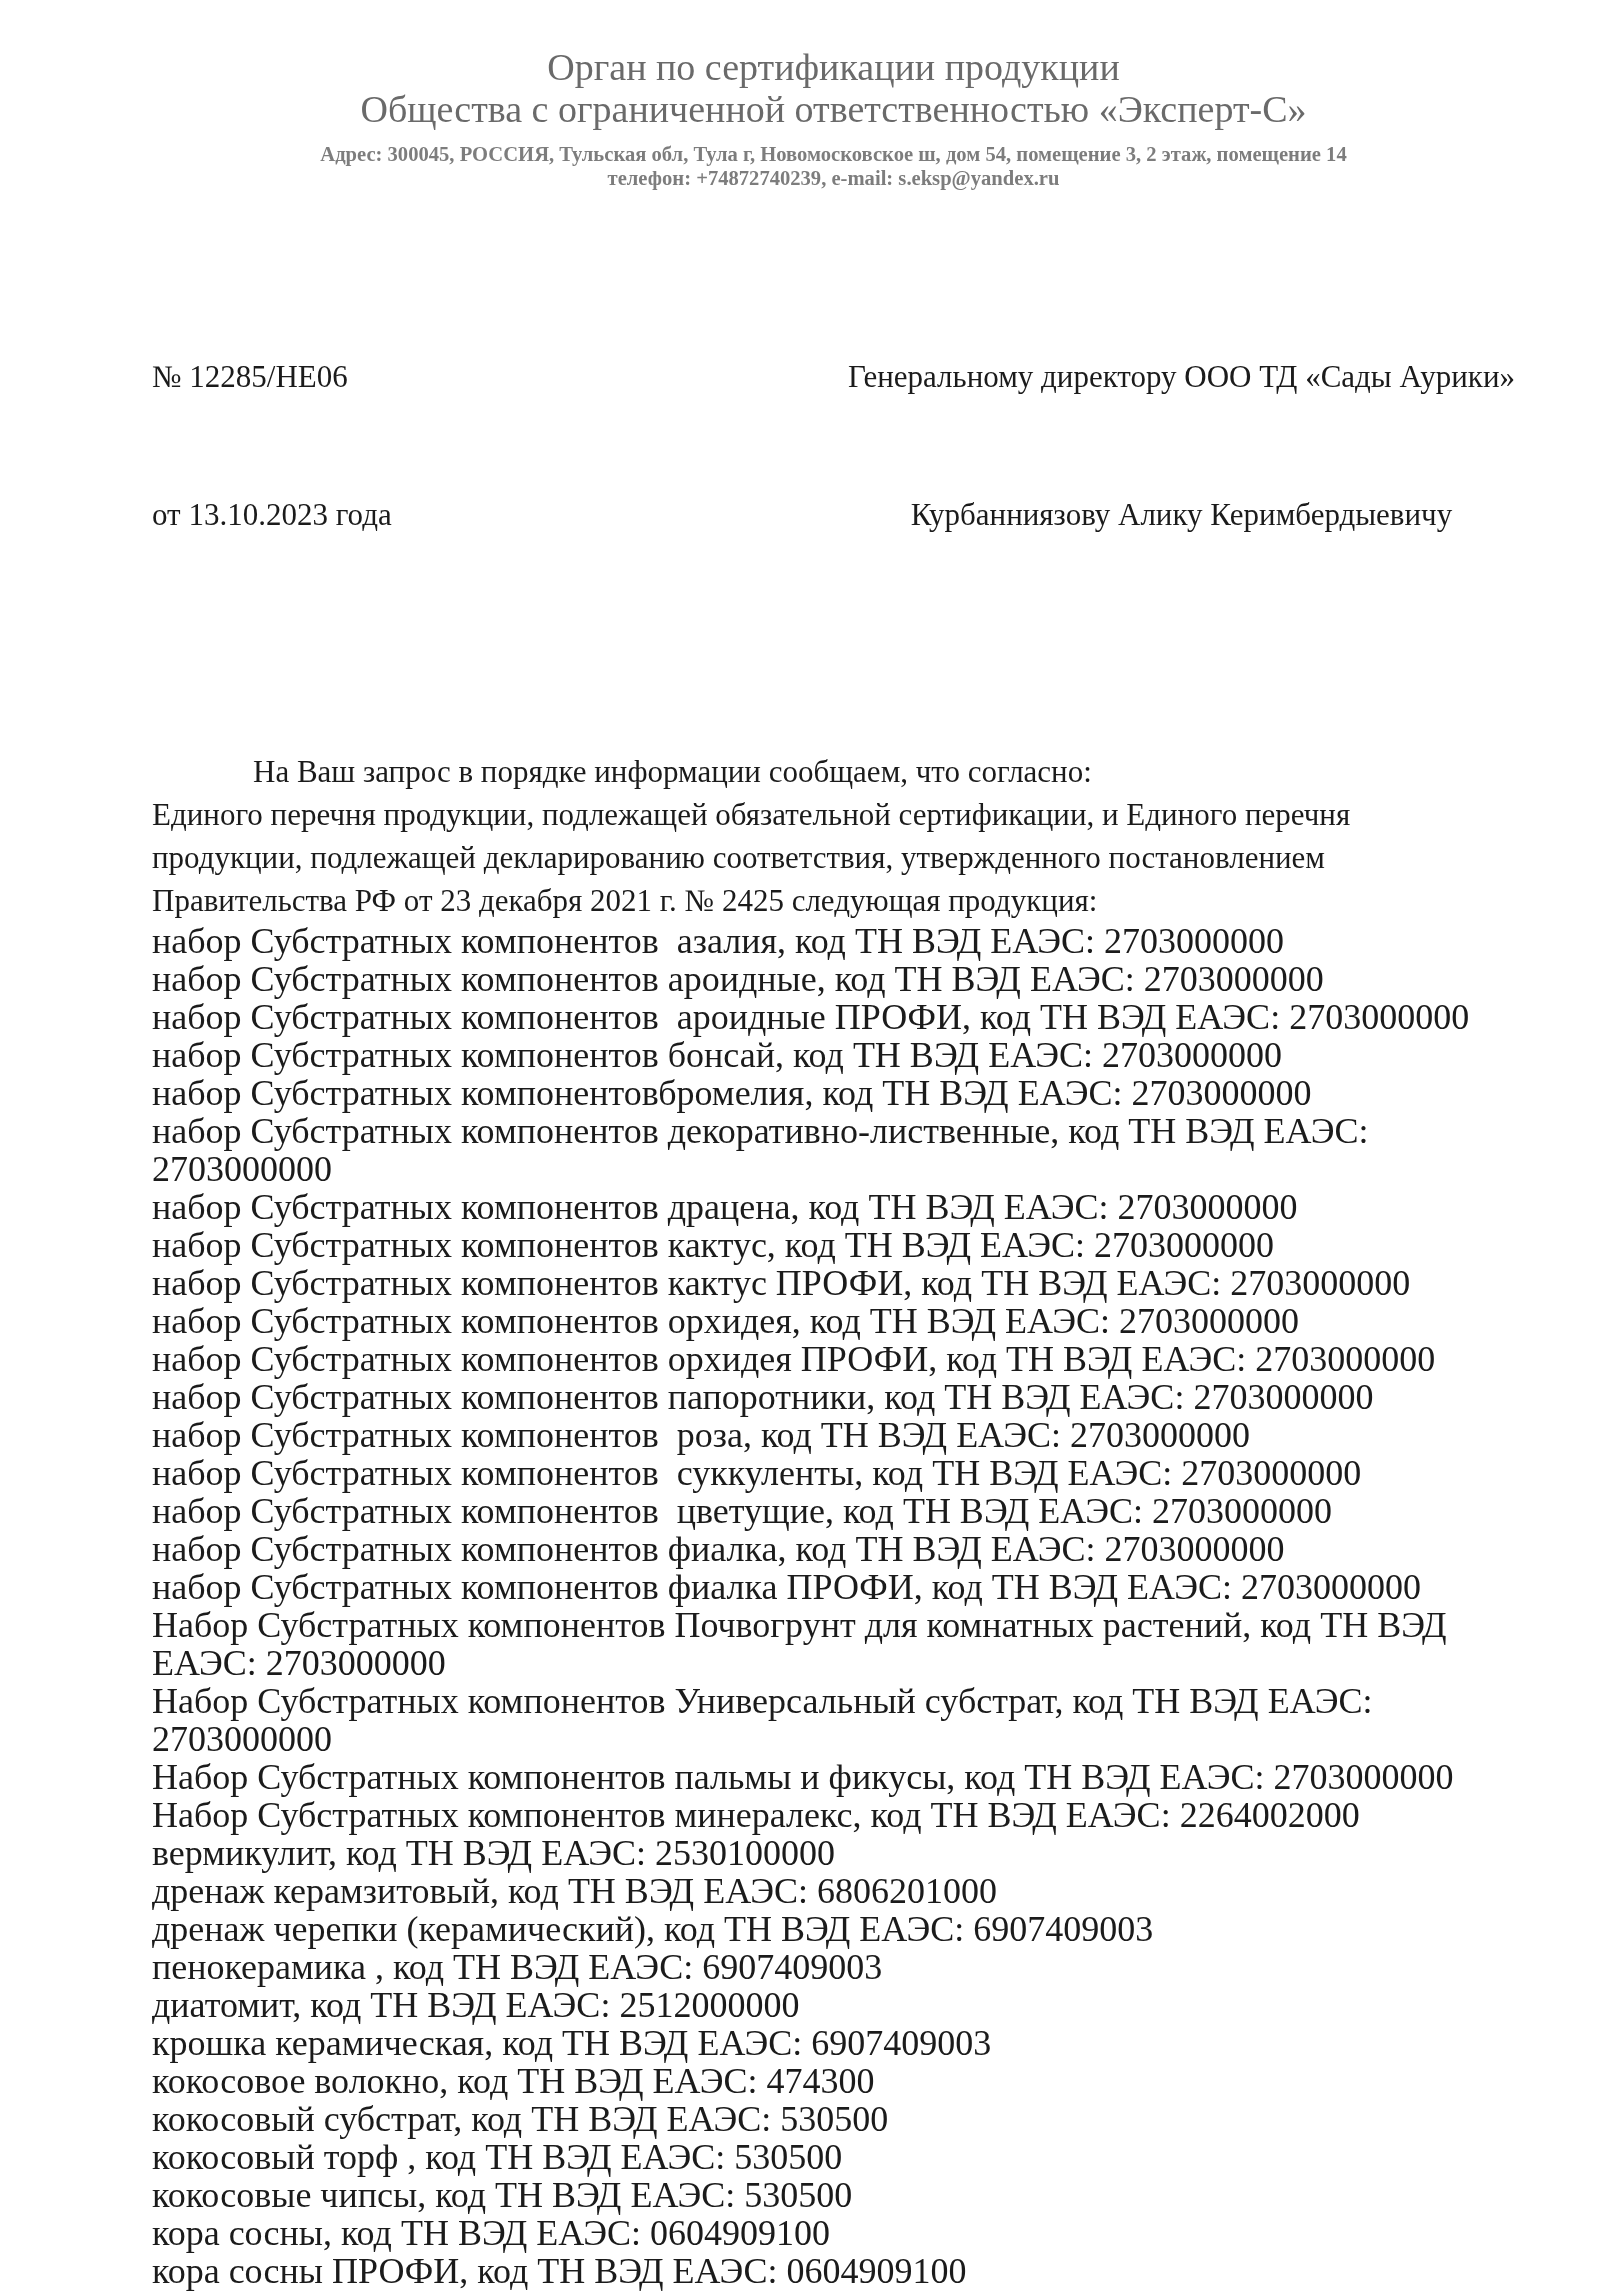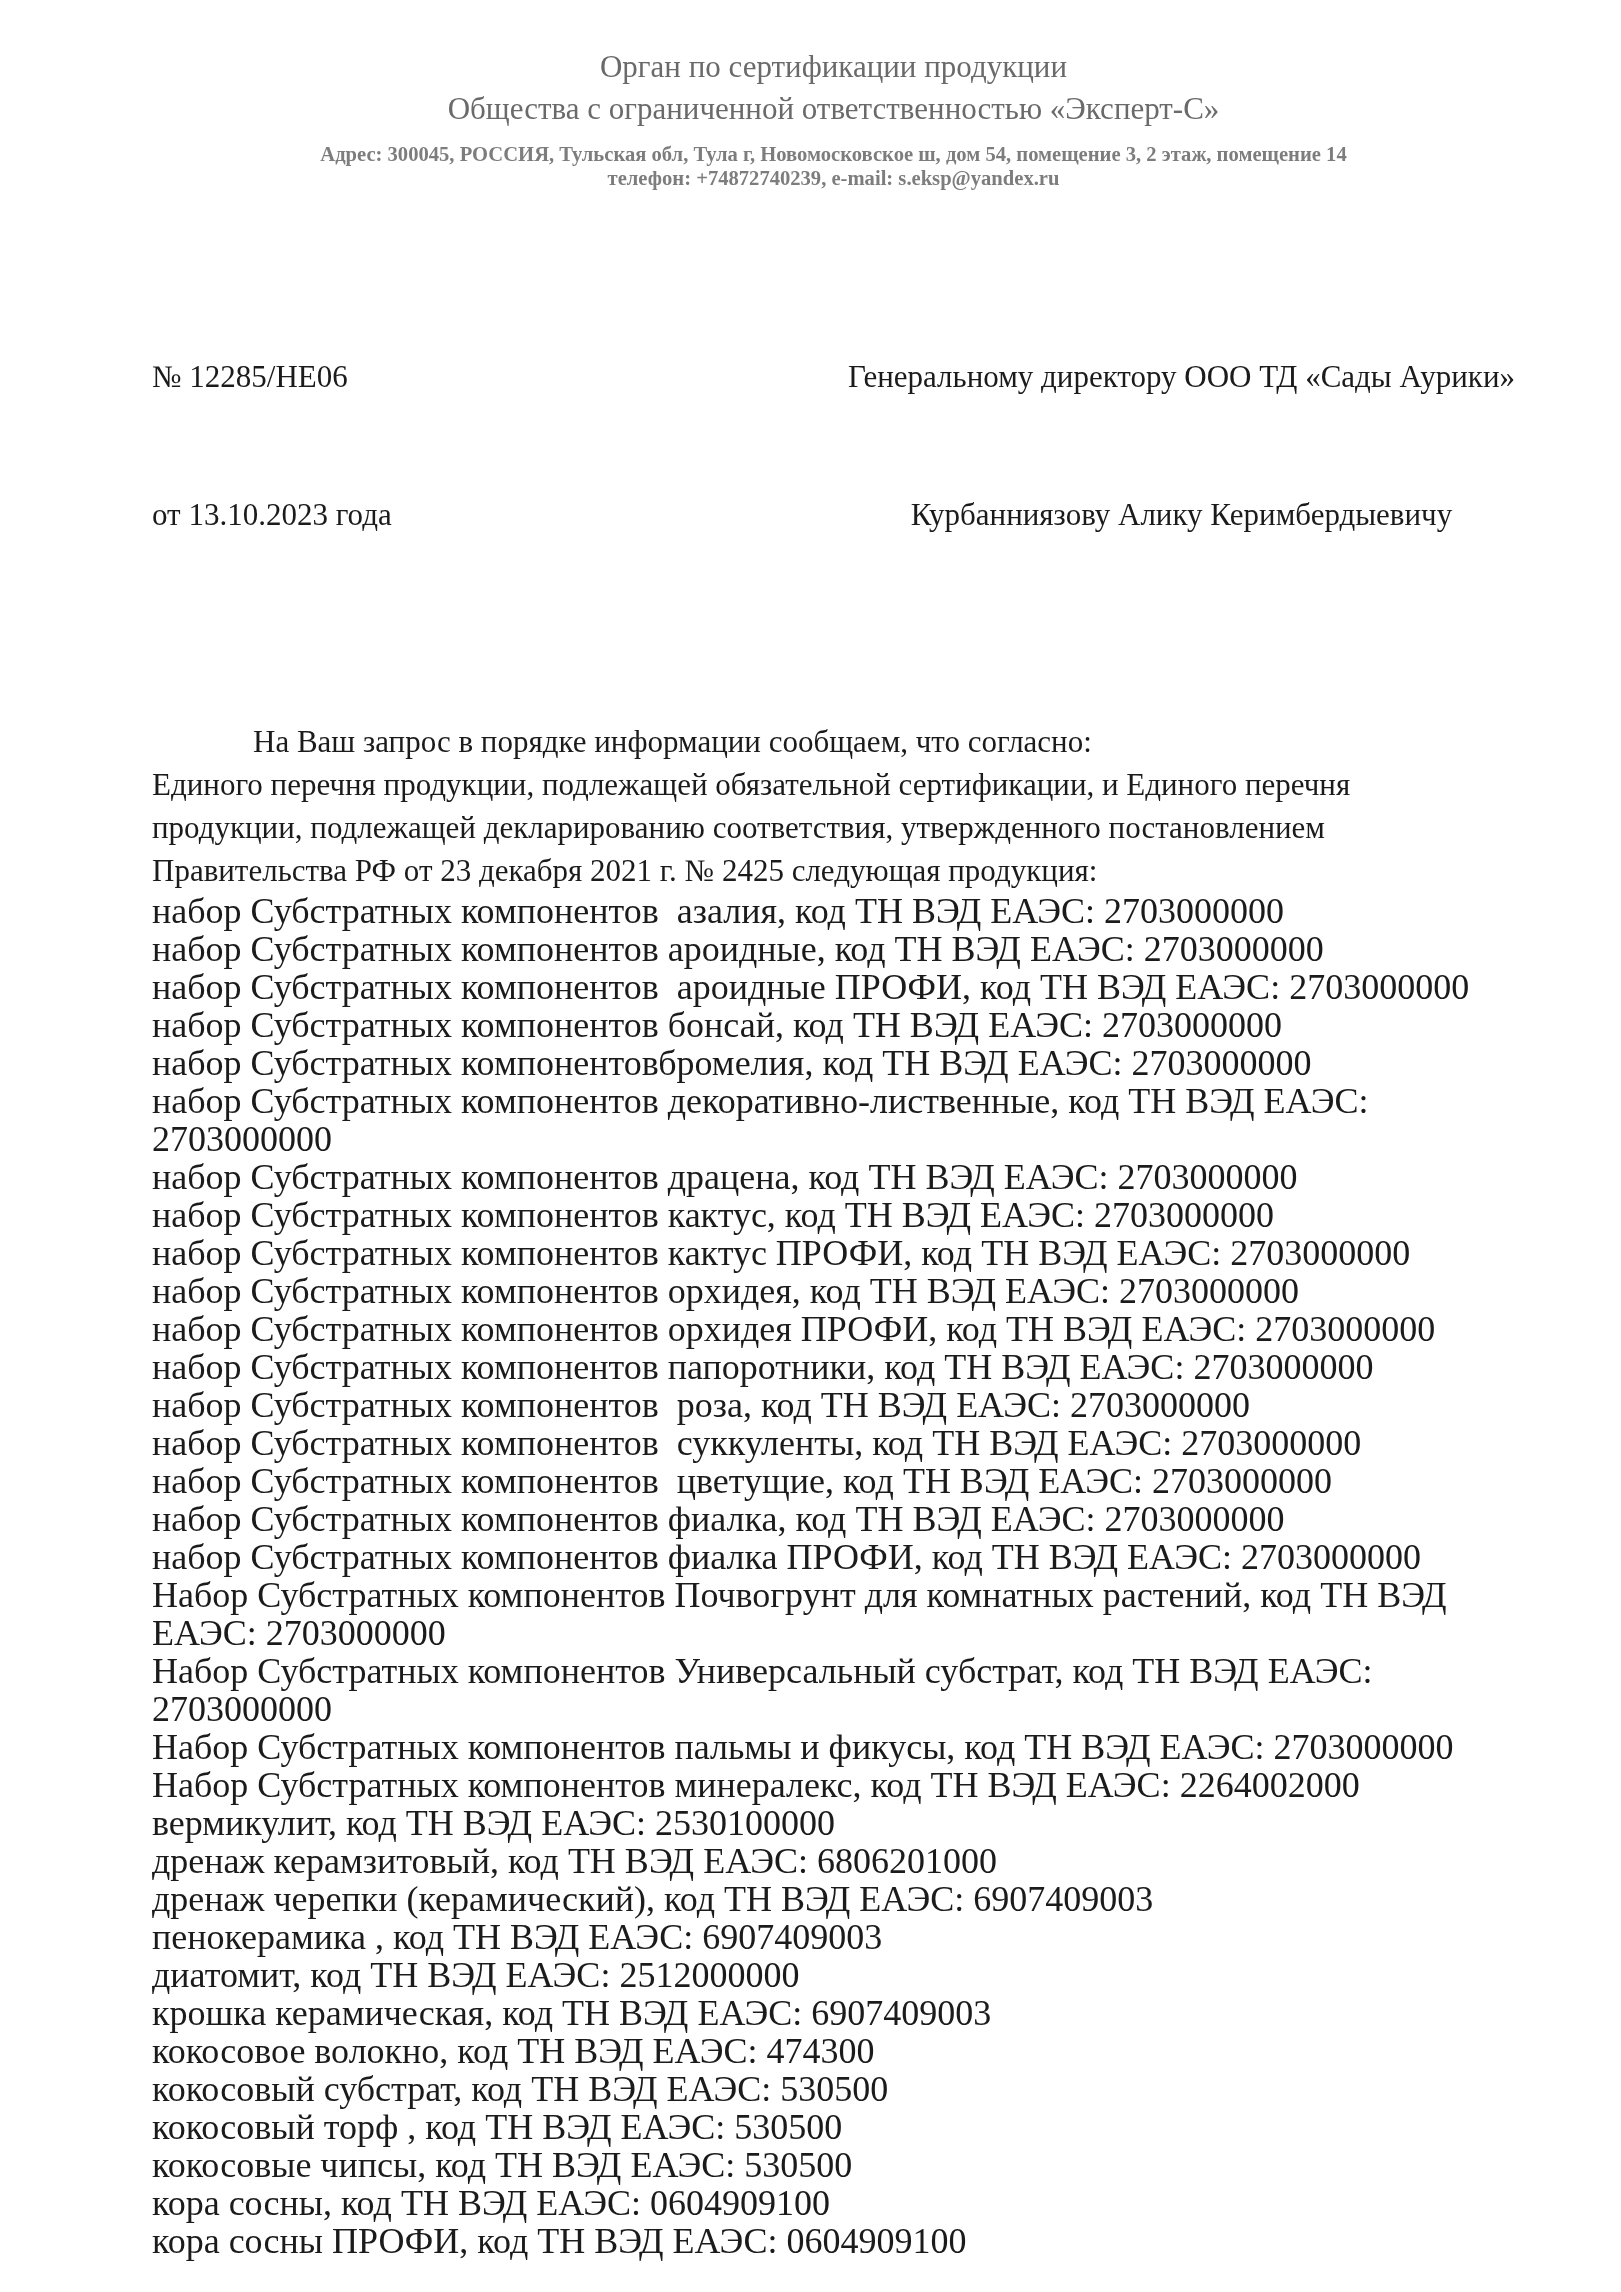--- a/index.html
+++ b/index.html
@@ -13,21 +13,21 @@
     color: #1b1b1b;
     overflow: hidden;
     box-sizing: border-box;
     padding: 46px 106px 0 152px;
   }
   .letterhead {
     text-align: center;
     color: #6a6a6a;
   }
   .lh-line {
-    font-size: 31px;
+    font-size: 38px;
     line-height: 42px;
     white-space: pre-wrap;
   }
   .lh-small {
     margin-top: 11.8px;
     color: #7d7d7d;
     font-size: 20.6px;
     line-height: 24.5px;
     font-weight: bold;
   }
@@ -36,21 +36,21 @@
     margin-top: 71px;
     display: flex;
     justify-content: space-between;
     align-items: flex-start;
     font-size: 31px;
     line-height: 46px;
   }
   .ref-left { text-align: left; white-space: pre-wrap; }
   .ref-right { text-align: center; white-space: pre-wrap; }
   .intro {
-    margin-top: 90px;
+    margin-top: 120px;
     font-size: 31px;
     line-height: 43px;
   }
   .intro-line { white-space: pre-wrap; }
   .intro-line:first-child { text-indent: 101px; }
   .list {
     font-size: 36px;
     line-height: 38px;
   }
   .list-line { white-space: pre-wrap; }

